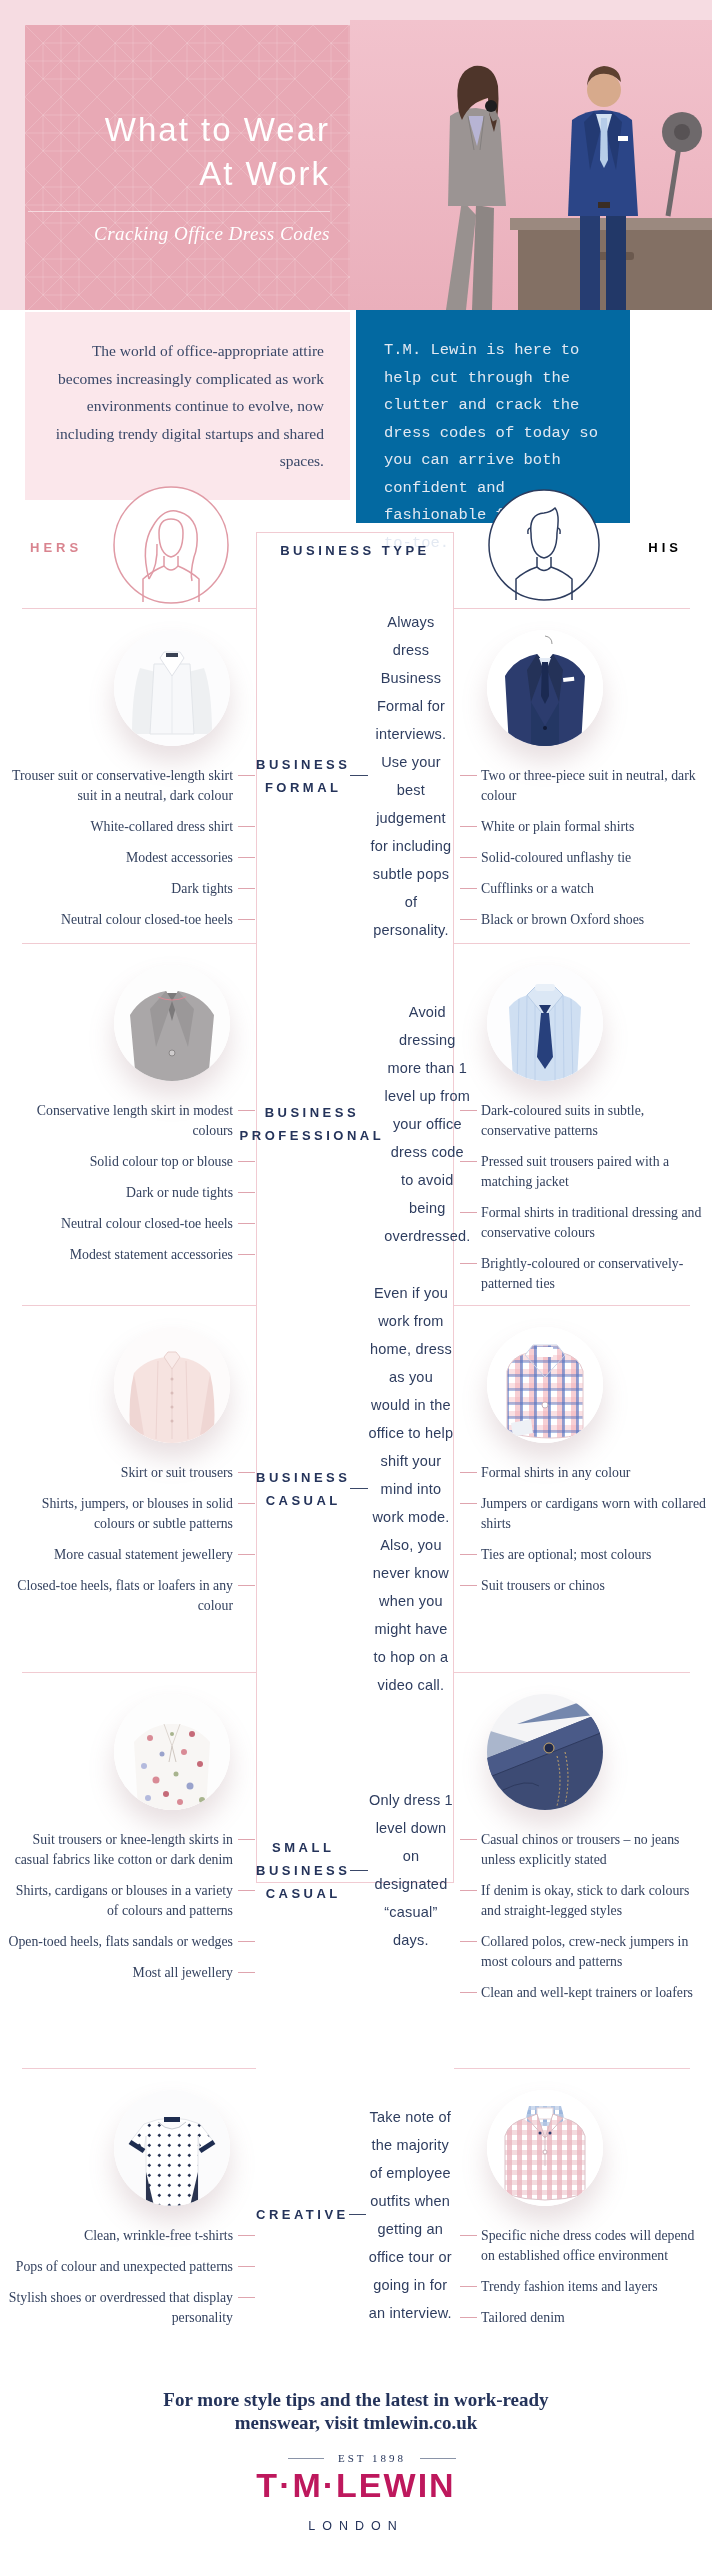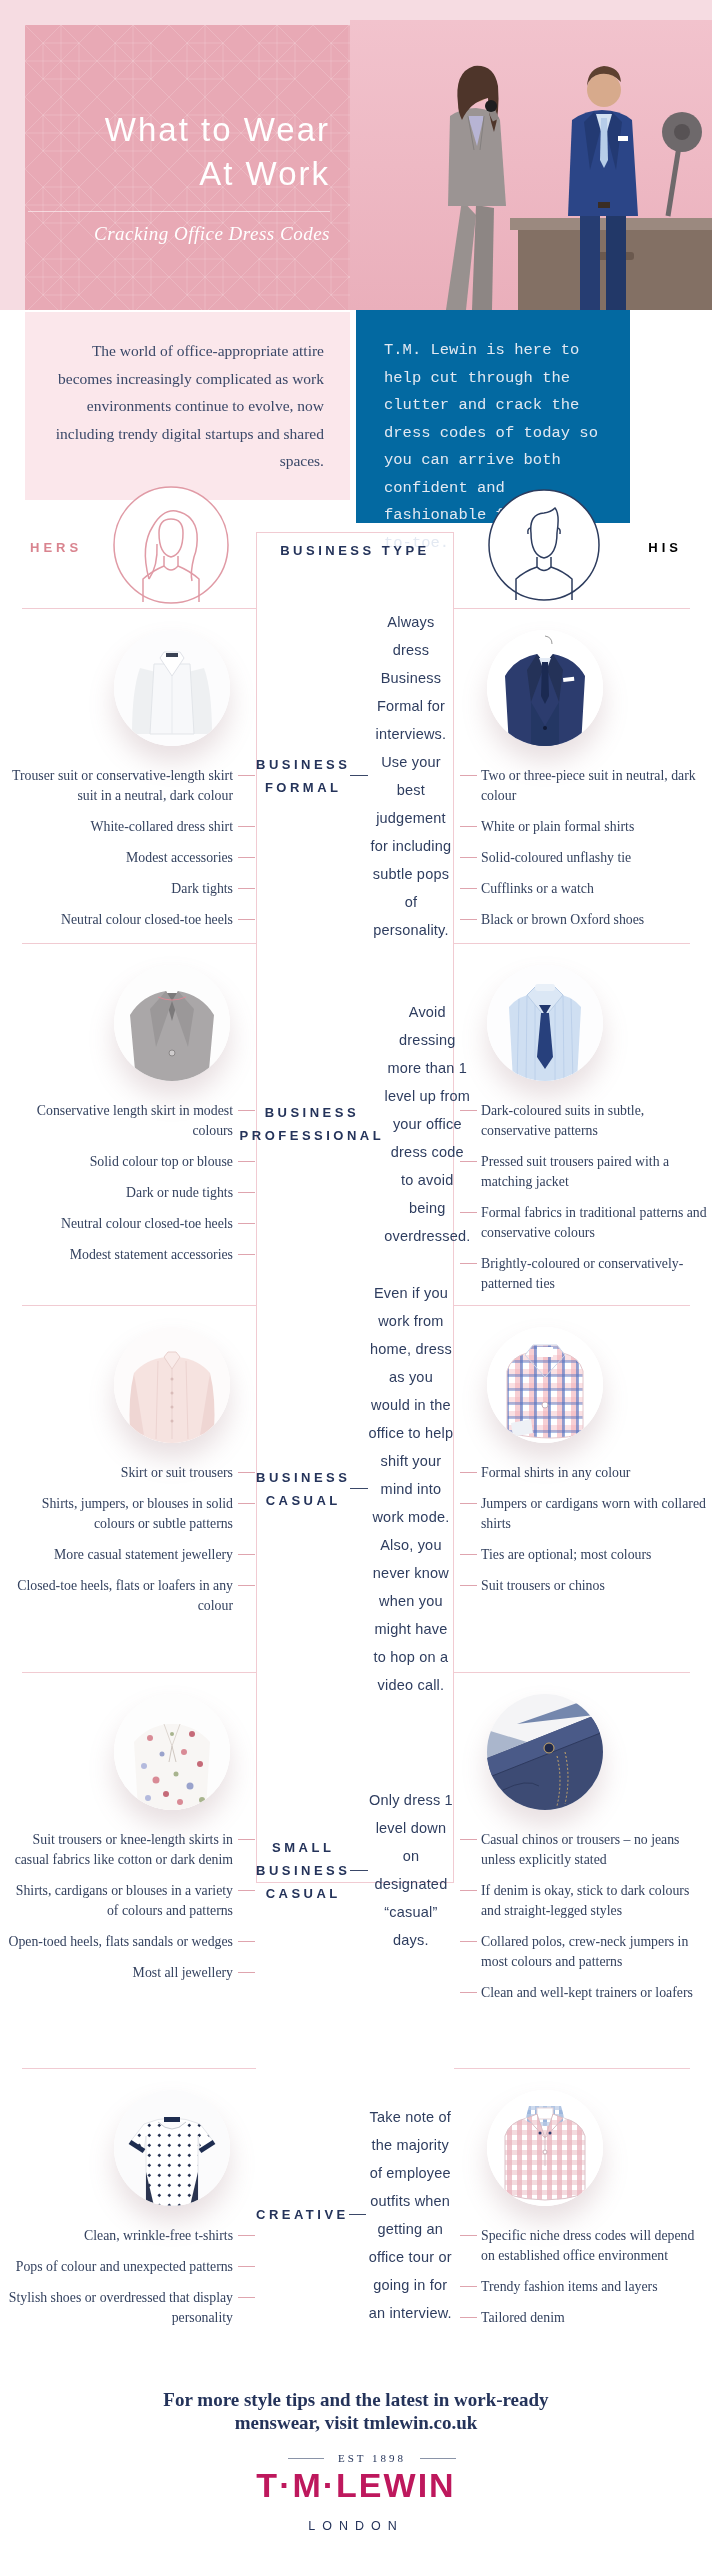--- a/index.html
+++ b/index.html
@@ -287,21 +287,21 @@
           </g>
           <path d="M40 30 L58 52 L76 30 L68 22 L48 22 Z" fill="#dbe7f5" stroke="#b9cde6"></path>
           <rect x="48" y="19" width="20" height="7" rx="3" fill="#e9f0f8"></rect>
           <polygon points="52,40 64,40 58,50" fill="#22386e"></polygon>
           <polygon points="54,48 62,48 66,92 58,104 50,92" fill="#27407c"></polygon>
         </svg>
       </div>
       <div class="list">
           <div class="list-item"><span class="dash"></span><span>Dark-coloured suits in subtle, conservative patterns</span></div>
           <div class="list-item"><span class="dash"></span><span>Pressed suit trousers paired with a matching jacket</span></div>
-          <div class="list-item"><span class="dash"></span><span>Formal fabrics in traditional patterns and conservative colours</span></div>
+          <div class="list-item"><span class="dash"></span><span>Formal shirts in traditional dressing and conservative colours</span></div>
           <div class="list-item"><span class="dash"></span><span>Brightly-coloured or conservatively-patterned ties</span></div>
         </div>
     </div>
   </div>
 
   <div class="row r3">
     <div class="col-left">
       <div class="photo-circle">
         <svg viewBox="0 0 116 116" width="116" height="116">
           <rect width="116" height="116" fill="#fdfbfb"></rect>

